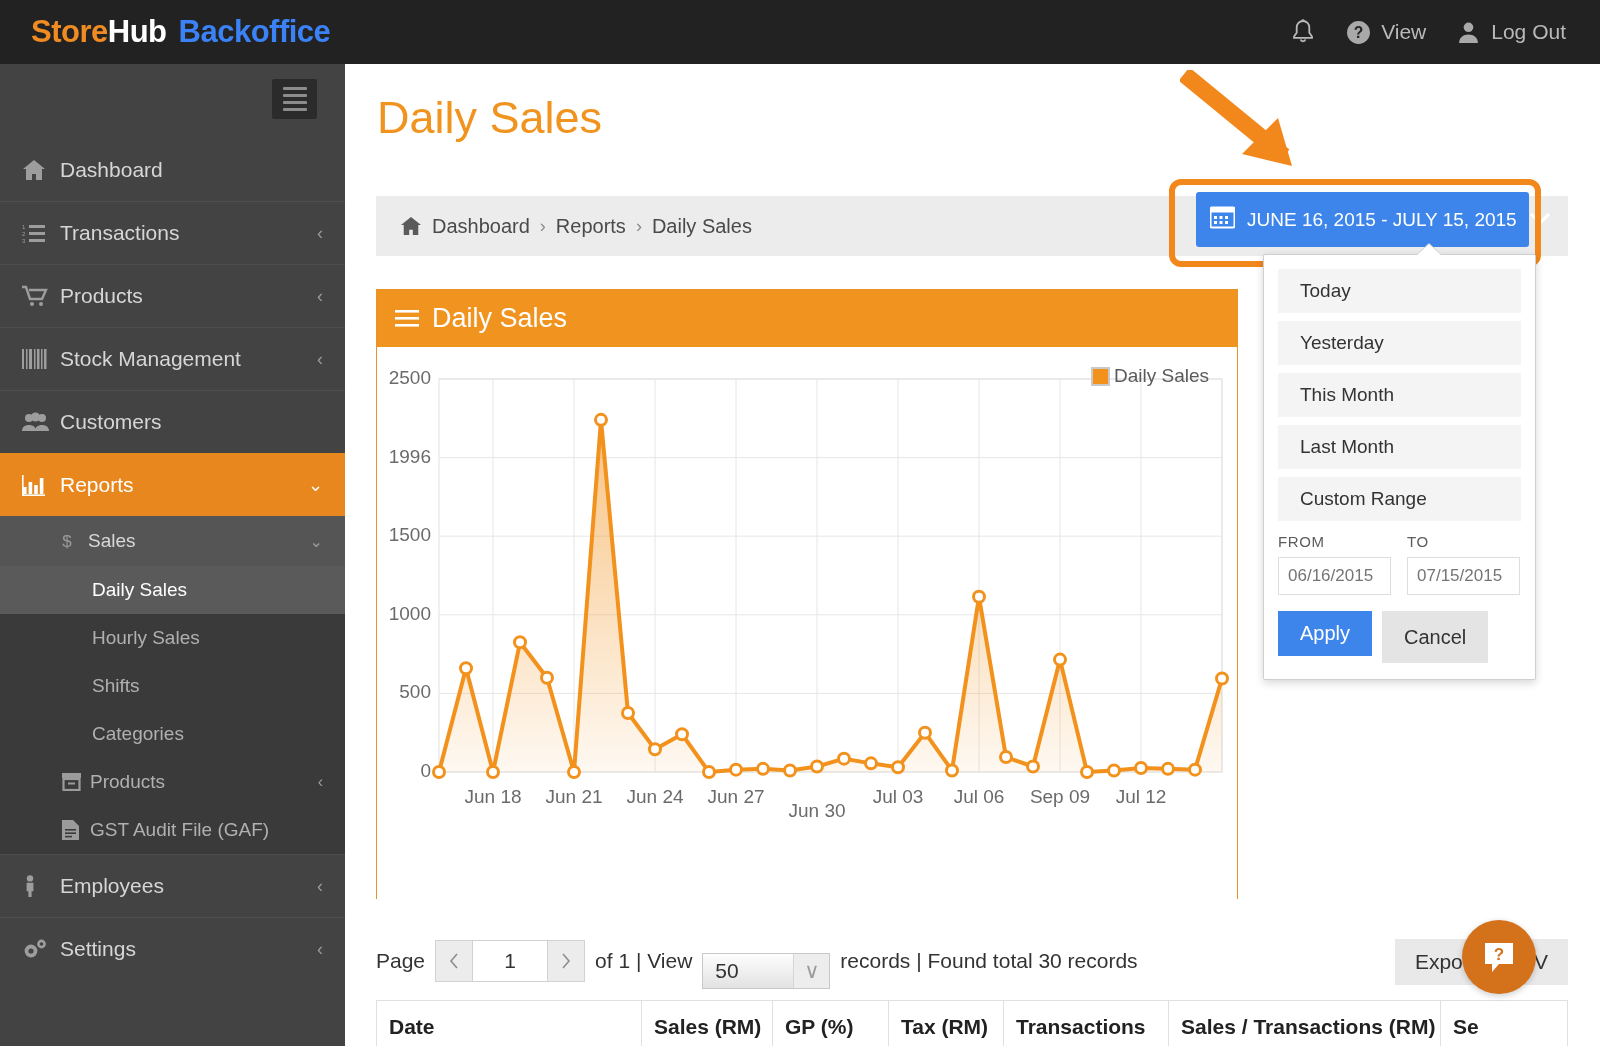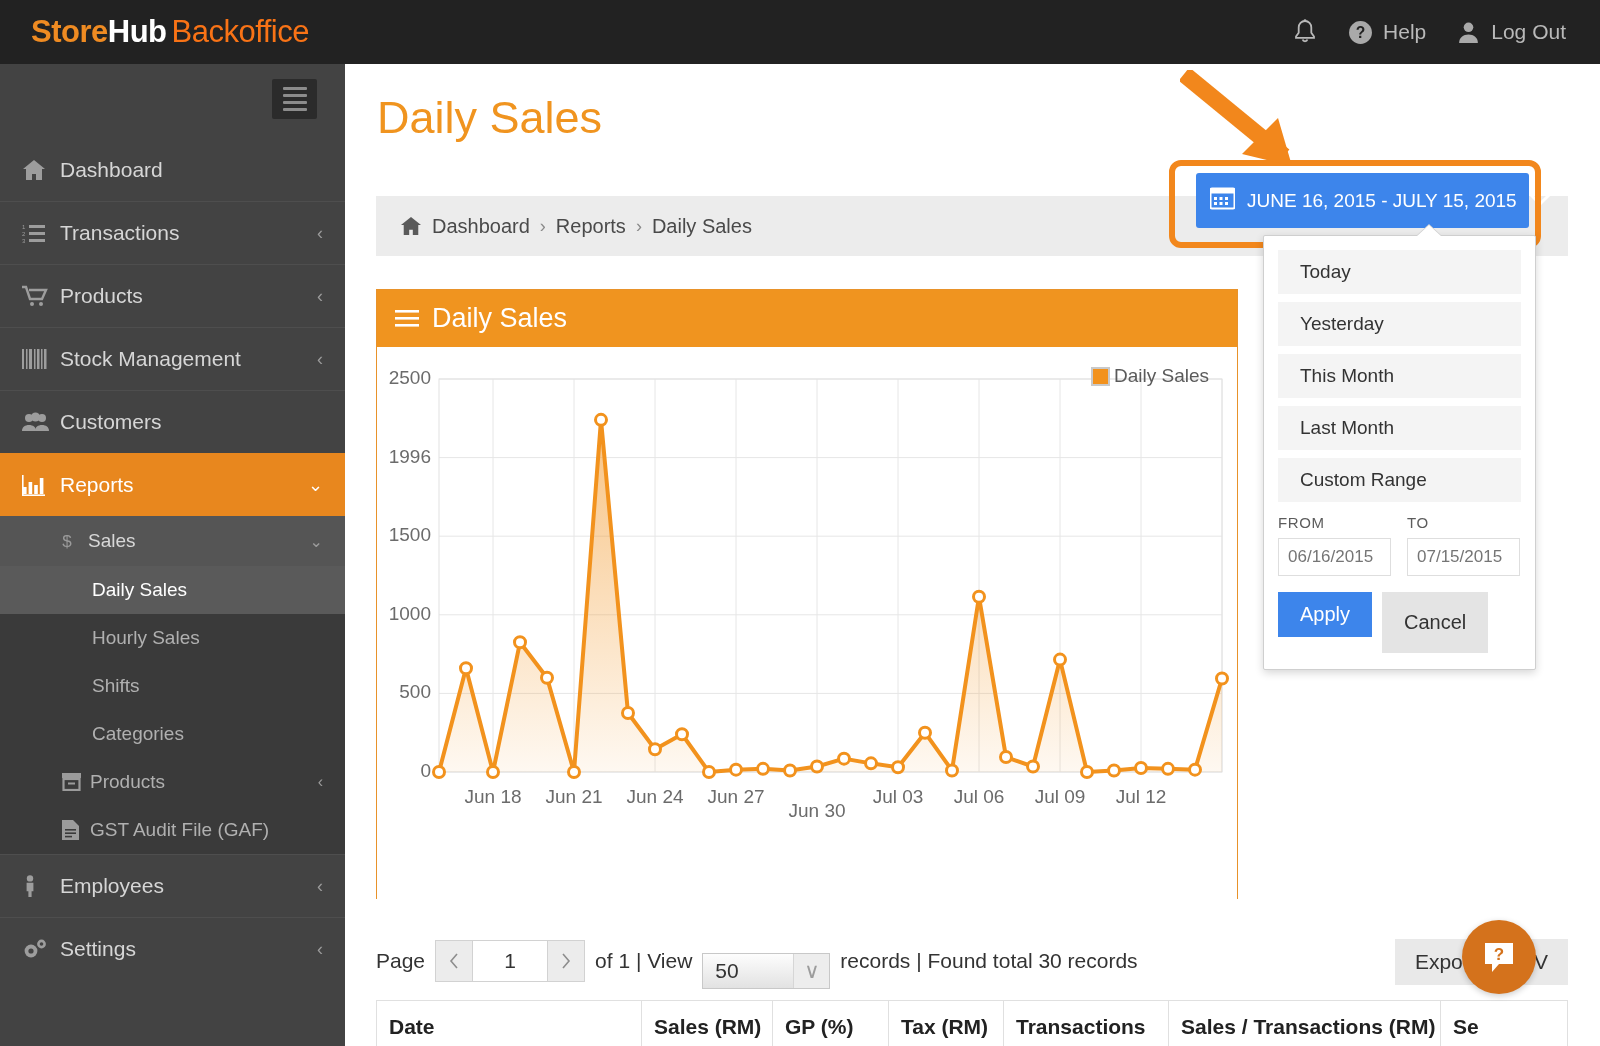--- a/index.html
+++ b/index.html
@@ -12,21 +12,21 @@
   #app { position: relative; width: 1600px; height: 1046px; }
 
   
   .topbar {
     position: absolute; left: 0; top: 0; width: 1600px; height: 64px;
     background: #222222; display: flex; align-items: center;
   }
   .logo { margin-left: 31px; font-size: 31px; letter-spacing: -0.5px; white-space: nowrap; }
   .logo .store { color: #ef8b22; font-weight: bold; }
   .logo .hub { color: #ffffff; font-weight: bold; }
-  .logo .backoffice { color: #f97316; font-weight: normal; margin-left: 5px; }
+  .logo .backoffice { color: #3b82f6; font-weight: bold; margin-left: 12px; }
   .top-right { margin-left: auto; display: flex; align-items: center; gap: 30px; margin-right: 34px; }
   .top-item { display: flex; align-items: center; gap: 10px; color: #b9b9b9; font-size: 21px; cursor: pointer; }
   .top-item svg { display: block; }
 
   
   .sidebar {
     position: absolute; left: 0; top: 64px; width: 345px; height: 982px;
     background: #434343;
   }
   .sidebar-toggle-row { height: 74px; position: relative; }
@@ -71,21 +71,21 @@
   .breadcrumb-bar {
     position: absolute; left: 31px; top: 132px; width: 1192px; height: 60px;
     background: #ececec; display: flex; align-items: center; padding-left: 24px;
     color: #4a4a4a; font-size: 20px; gap: 10px;
   }
   .breadcrumb-bar .sep { color: #8a8a8a; font-size: 18px; }
   .breadcrumb-bar .crumb { cursor: pointer; }
   .breadcrumb-bar .crumb.last { cursor: default; }
 
   
-  .daterange-wrap { position: absolute; left: 1188px; top: 173px; z-index: 40; padding-left: 8px; }
+  .daterange-wrap { position: absolute; left: 1188px; top: 192px; z-index: 40; padding-left: 8px; }
   .highlight-ring {
     position: absolute; left: -19px; top: -13px; width: 372px; height: 88px;
     border: 6px solid #f2871c; border-radius: 12px; pointer-events: none;
   }
   .date-btn {
     position: relative; width: 333px; height: 55px; background: #3d85eb;
     border-radius: 3px; display: flex; align-items: center; padding: 0 14px;
     color: #ffffff; font-size: 19px; cursor: pointer; gap: 12px;
   }
   .date-btn .dlabel { flex: 1; white-space: nowrap; }
@@ -112,21 +112,21 @@
   .ft-input {
     width: 113px; height: 38px; border: 1px solid #dedede; background: #ffffff;
     color: #b4b4b4; font-size: 17px; padding: 0 9px; font-family: "Liberation Sans", sans-serif;
   }
   .ft-btns { display: flex; gap: 10px; margin-top: 16px; }
   .btn-apply {
     background: #3d85eb; color: #ffffff; border: none; height: 45px; padding: 0 22px;
     font-size: 20px; cursor: pointer; font-family: "Liberation Sans", sans-serif;
   }
   .btn-cancel {
-    background: #e4e4e4; color: #333333; border: none; height: 61px; padding: 0 22px;
+    background: #e4e4e4; color: #333333; border: none; height: 52px; padding: 0 22px;
     font-size: 20px; cursor: pointer; font-family: "Liberation Sans", sans-serif;
   }
 
   
   .chart-panel {
     position: absolute; left: 31px; top: 225px; width: 862px; height: 610px;
     border: 1px solid #e8922a; background: #ffffff;
   }
   .chart-head {
     height: 57px; background: #f0941f; display: flex; align-items: center;
@@ -207,21 +207,21 @@
             </svg>
         </span>
       </div>
       <div class="top-item">
         <span>
           <svg width="25" height="25" viewBox="0 0 24 24">
               <circle cx="12" cy="12" r="11" fill="#a9a9a9"></circle>
               <text x="12" y="17.5" font-size="15" font-weight="bold" fill="#222222" text-anchor="middle" font-family="Liberation Sans, sans-serif">?</text>
             </svg>
         </span>
-        <span>Help</span>
+        <span>View</span>
       </div>
       <div class="top-item">
         <span>
           <svg width="25" height="25" viewBox="0 0 24 24">
               <circle cx="12" cy="7" r="4.6" fill="#a9a9a9"></circle>
               <path d="M3 22c0-5 4-8 9-8s9 3 9 8z" fill="#a9a9a9"></path>
             </svg>
         </span>
         <span>Log Out</span>
       </div>
@@ -496,21 +496,21 @@
             <div class="ylabel" style="left: 0px; top: 177.2px;">1500</div>
             <div class="ylabel" style="left: 0px; top: 98.6px;">1996</div>
             <div class="ylabel" style="left: 0px; top: 20px;">2500</div>
             <div class="xlabel" style="left: 71px; width: 90px; top: 439px;">Jun 18</div>
             <div class="xlabel" style="left: 152px; width: 90px; top: 439px;">Jun 21</div>
             <div class="xlabel" style="left: 233px; width: 90px; top: 439px;">Jun 24</div>
             <div class="xlabel" style="left: 314px; width: 90px; top: 439px;">Jun 27</div>
             <div class="xlabel" style="left: 395px; width: 90px; top: 453px;">Jun 30</div>
             <div class="xlabel" style="left: 476px; width: 90px; top: 439px;">Jul 03</div>
             <div class="xlabel" style="left: 557px; width: 90px; top: 439px;">Jul 06</div>
-            <div class="xlabel" style="left: 638px; width: 90px; top: 439px;">Jul 09</div>
+            <div class="xlabel" style="left: 638px; width: 90px; top: 439px;">Sep 09</div>
             <div class="xlabel" style="left: 719px; width: 90px; top: 439px;">Jul 12</div>
           </div>
       </div>
     </div>
 
     <div class="pager">
       <span class="pg-text" style="margin-left:0">Page</span>
       <div class="pg-btn">
         <svg width="10" height="16" viewBox="0 0 10 16">
             <path d="M8 1 2 8l6 7" fill="none" stroke="#8d8d8d" stroke-width="1.6"></path>

